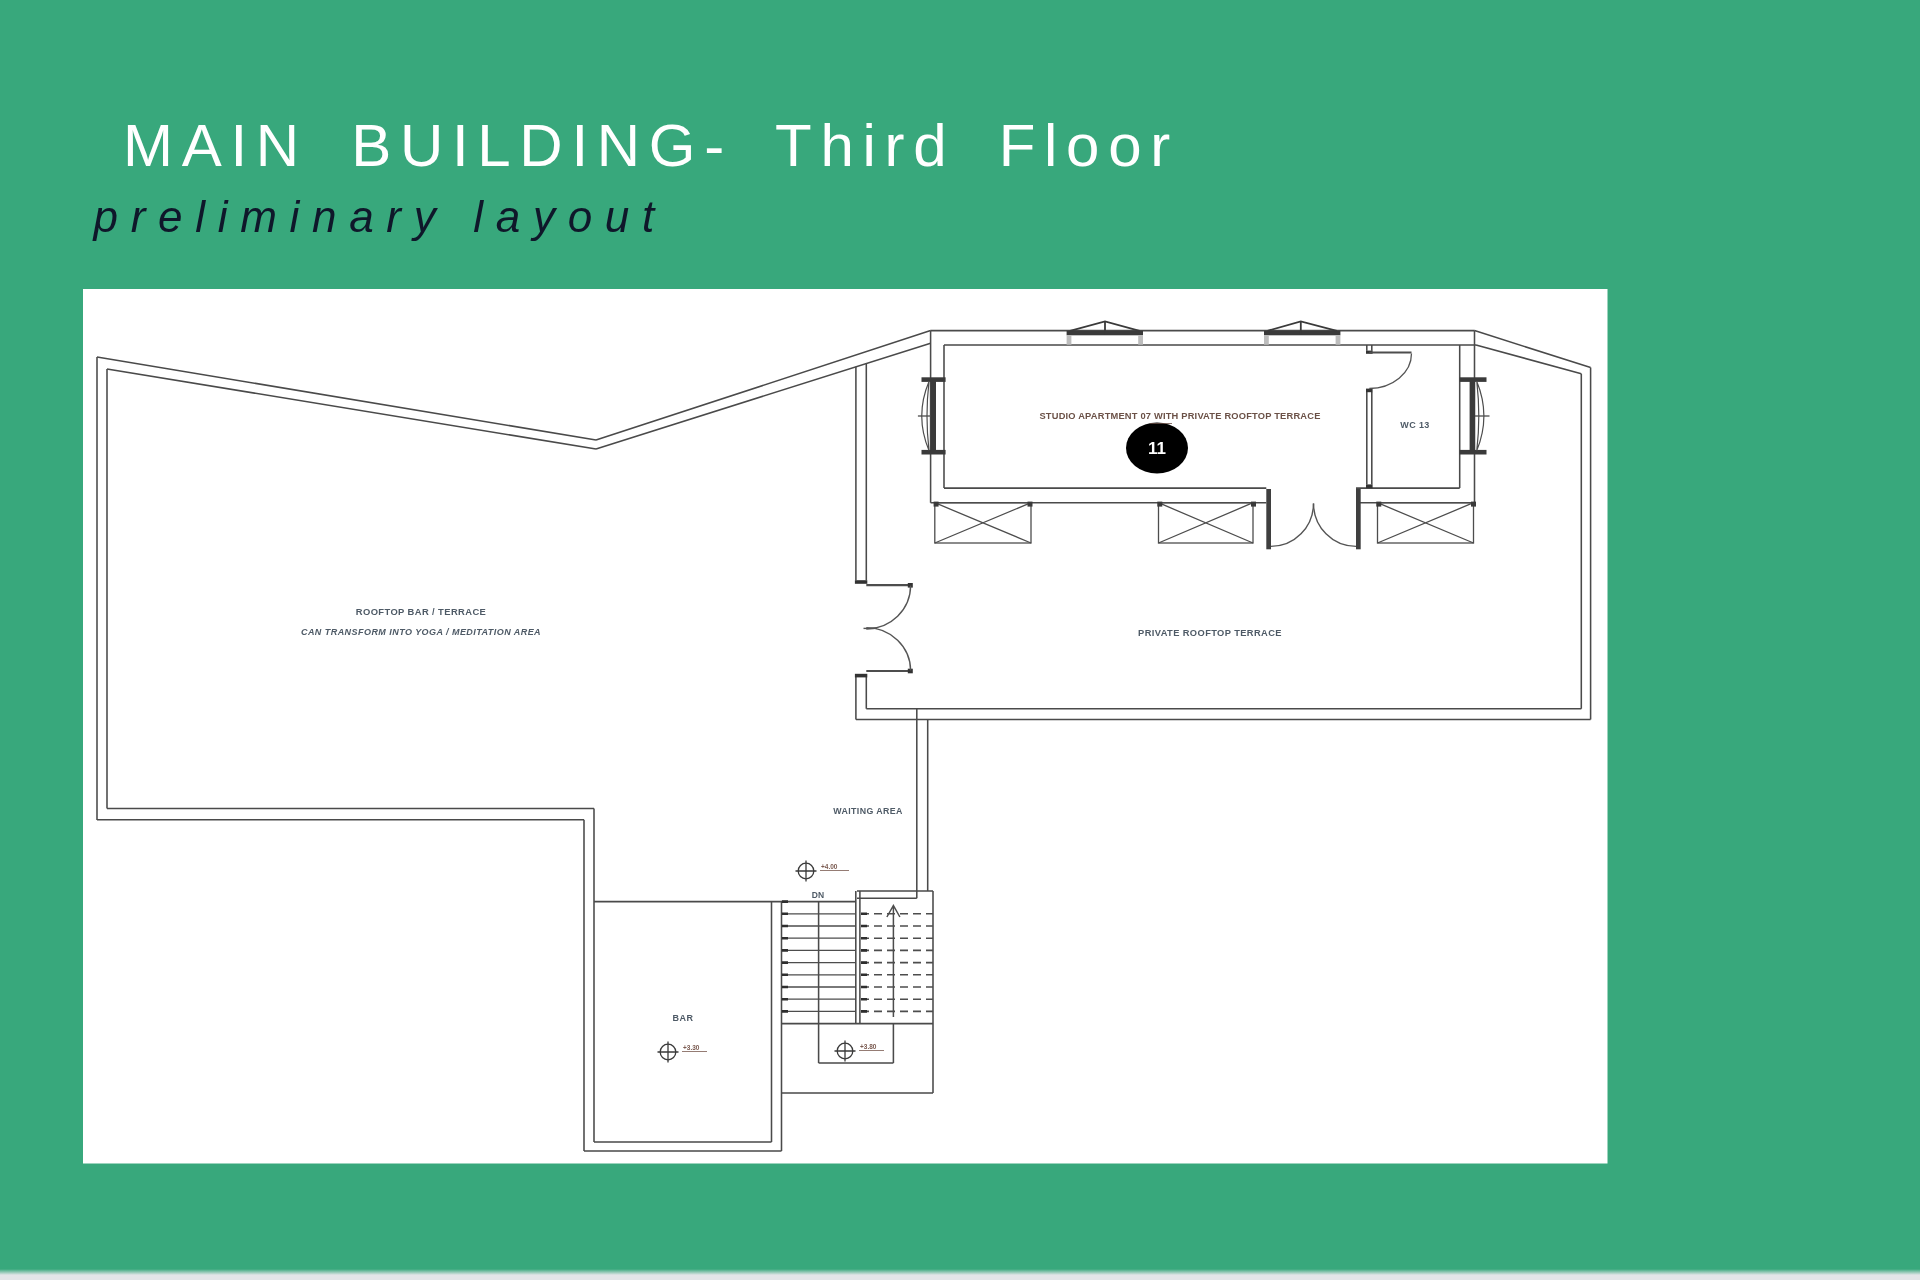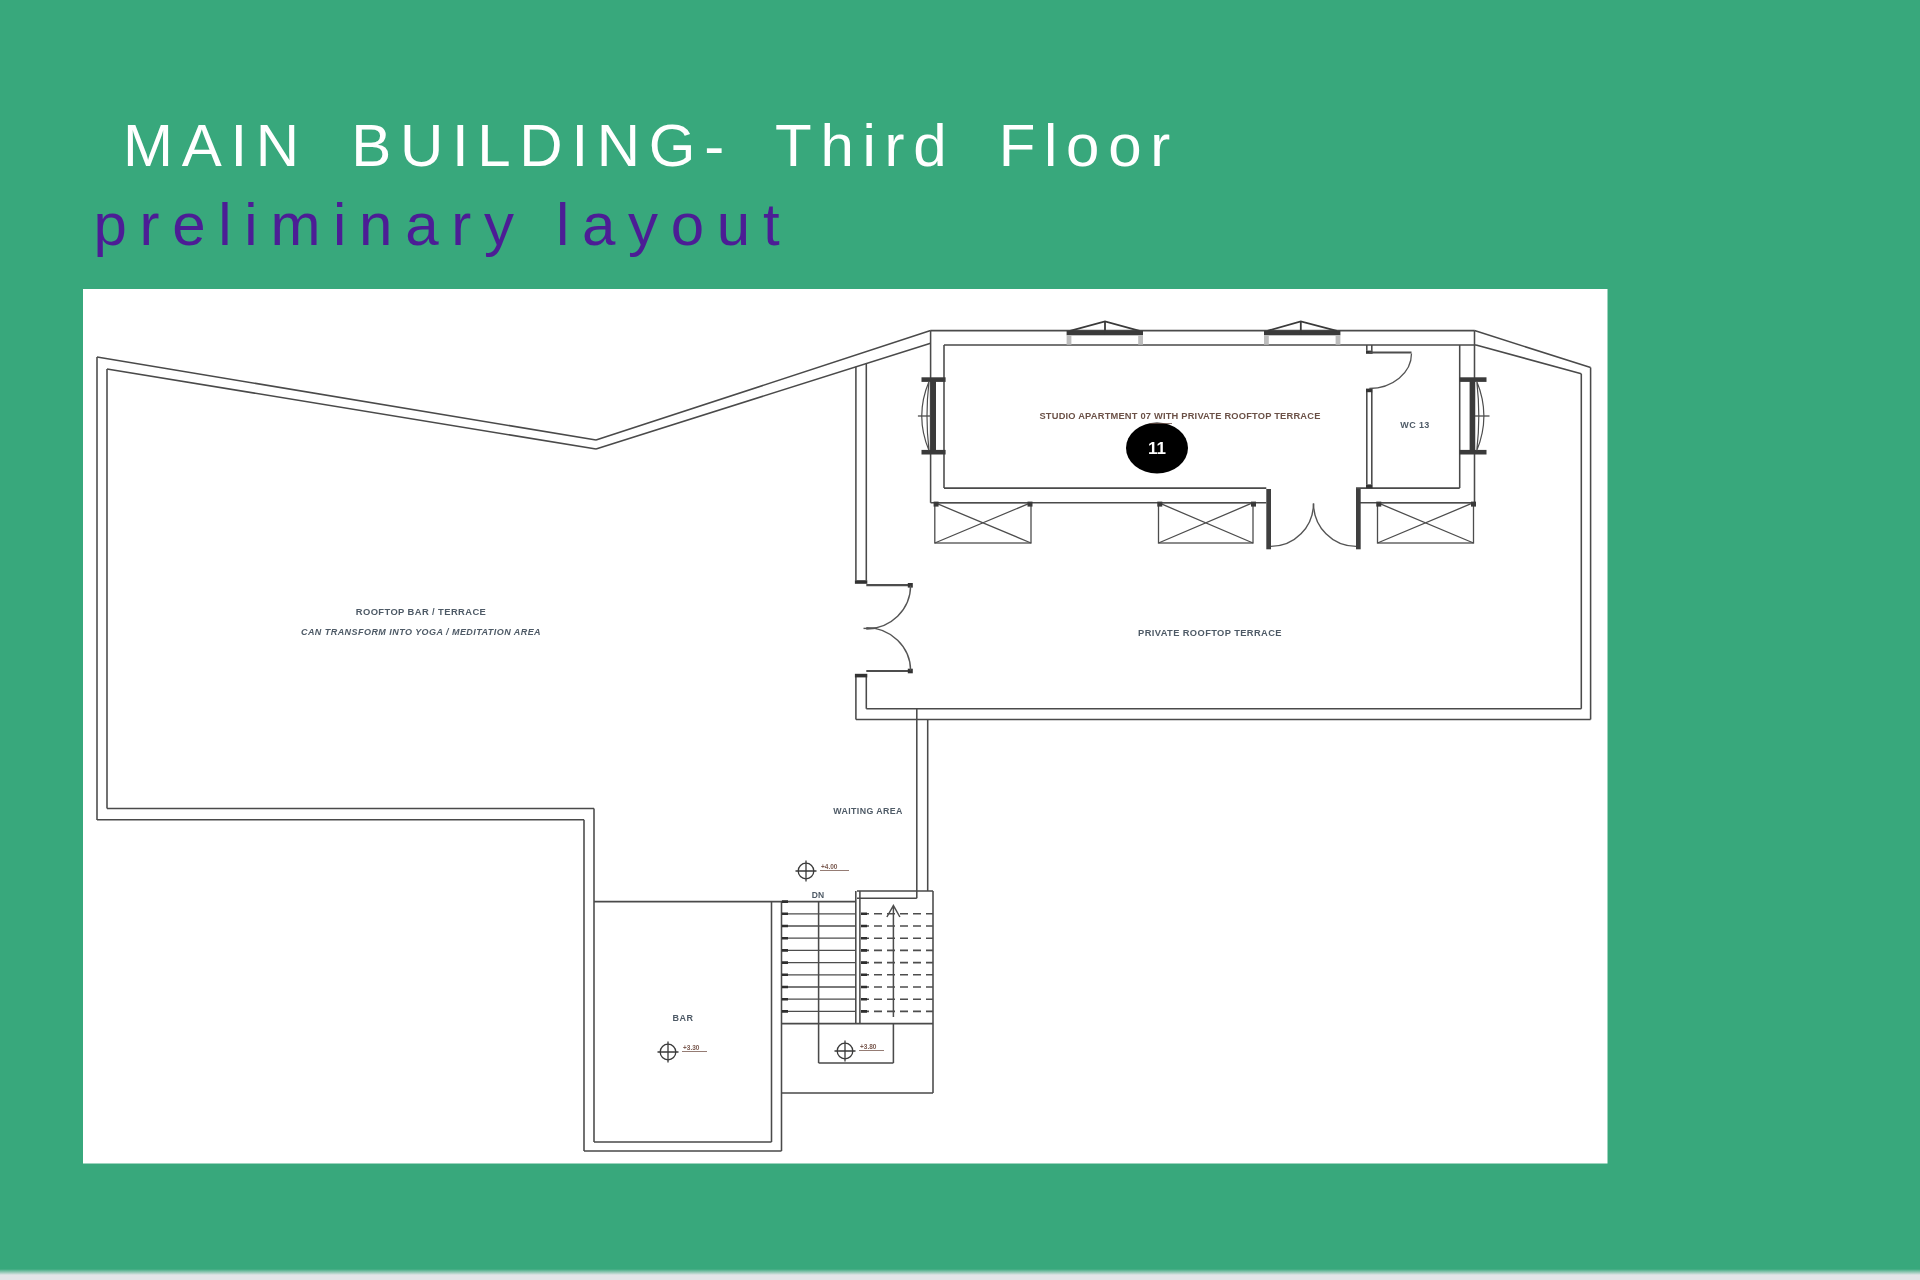--- a/index.html
+++ b/index.html
@@ -1,18 +1,18 @@
 <!DOCTYPE html>
 <html><head>
 <meta charset="utf-8">
 <style>
   html,body{margin:0;padding:0;width:1920px;height:1280px;overflow:hidden;background:#38a87c;}
   body{font-family:"Liberation Sans",sans-serif;position:relative;}
   .t1{position:absolute;left:94px;top:116px;color:#fff;font-size:60px;letter-spacing:8.7px;word-spacing:18px;line-height:1;white-space:pre;margin-left:29px;}
-  .t2{position:absolute;left:93.5px;top:195px;color:#4c1d95;font-size:60px;letter-spacing:12.7px;line-height:1;white-space:pre;}
+  .t2{position:absolute;left:93.5px;top:195px;color:#0f172a;font-size:44px;letter-spacing:12.7px;line-height:1;white-space:pre;font-style:italic;}
 </style>
 </head>
 <body>
 
 <div class="t1">MAIN BUILDING- Third Floor</div>
 
 <div class="t2">preliminary layout</div>
 <svg width="1920" height="1280" viewBox="0 0 1920 1280" style="position:absolute;left:0;top:0">
 
 <rect x="83" y="289" width="1524.5" height="874.5" fill="#ffffff"></rect>

